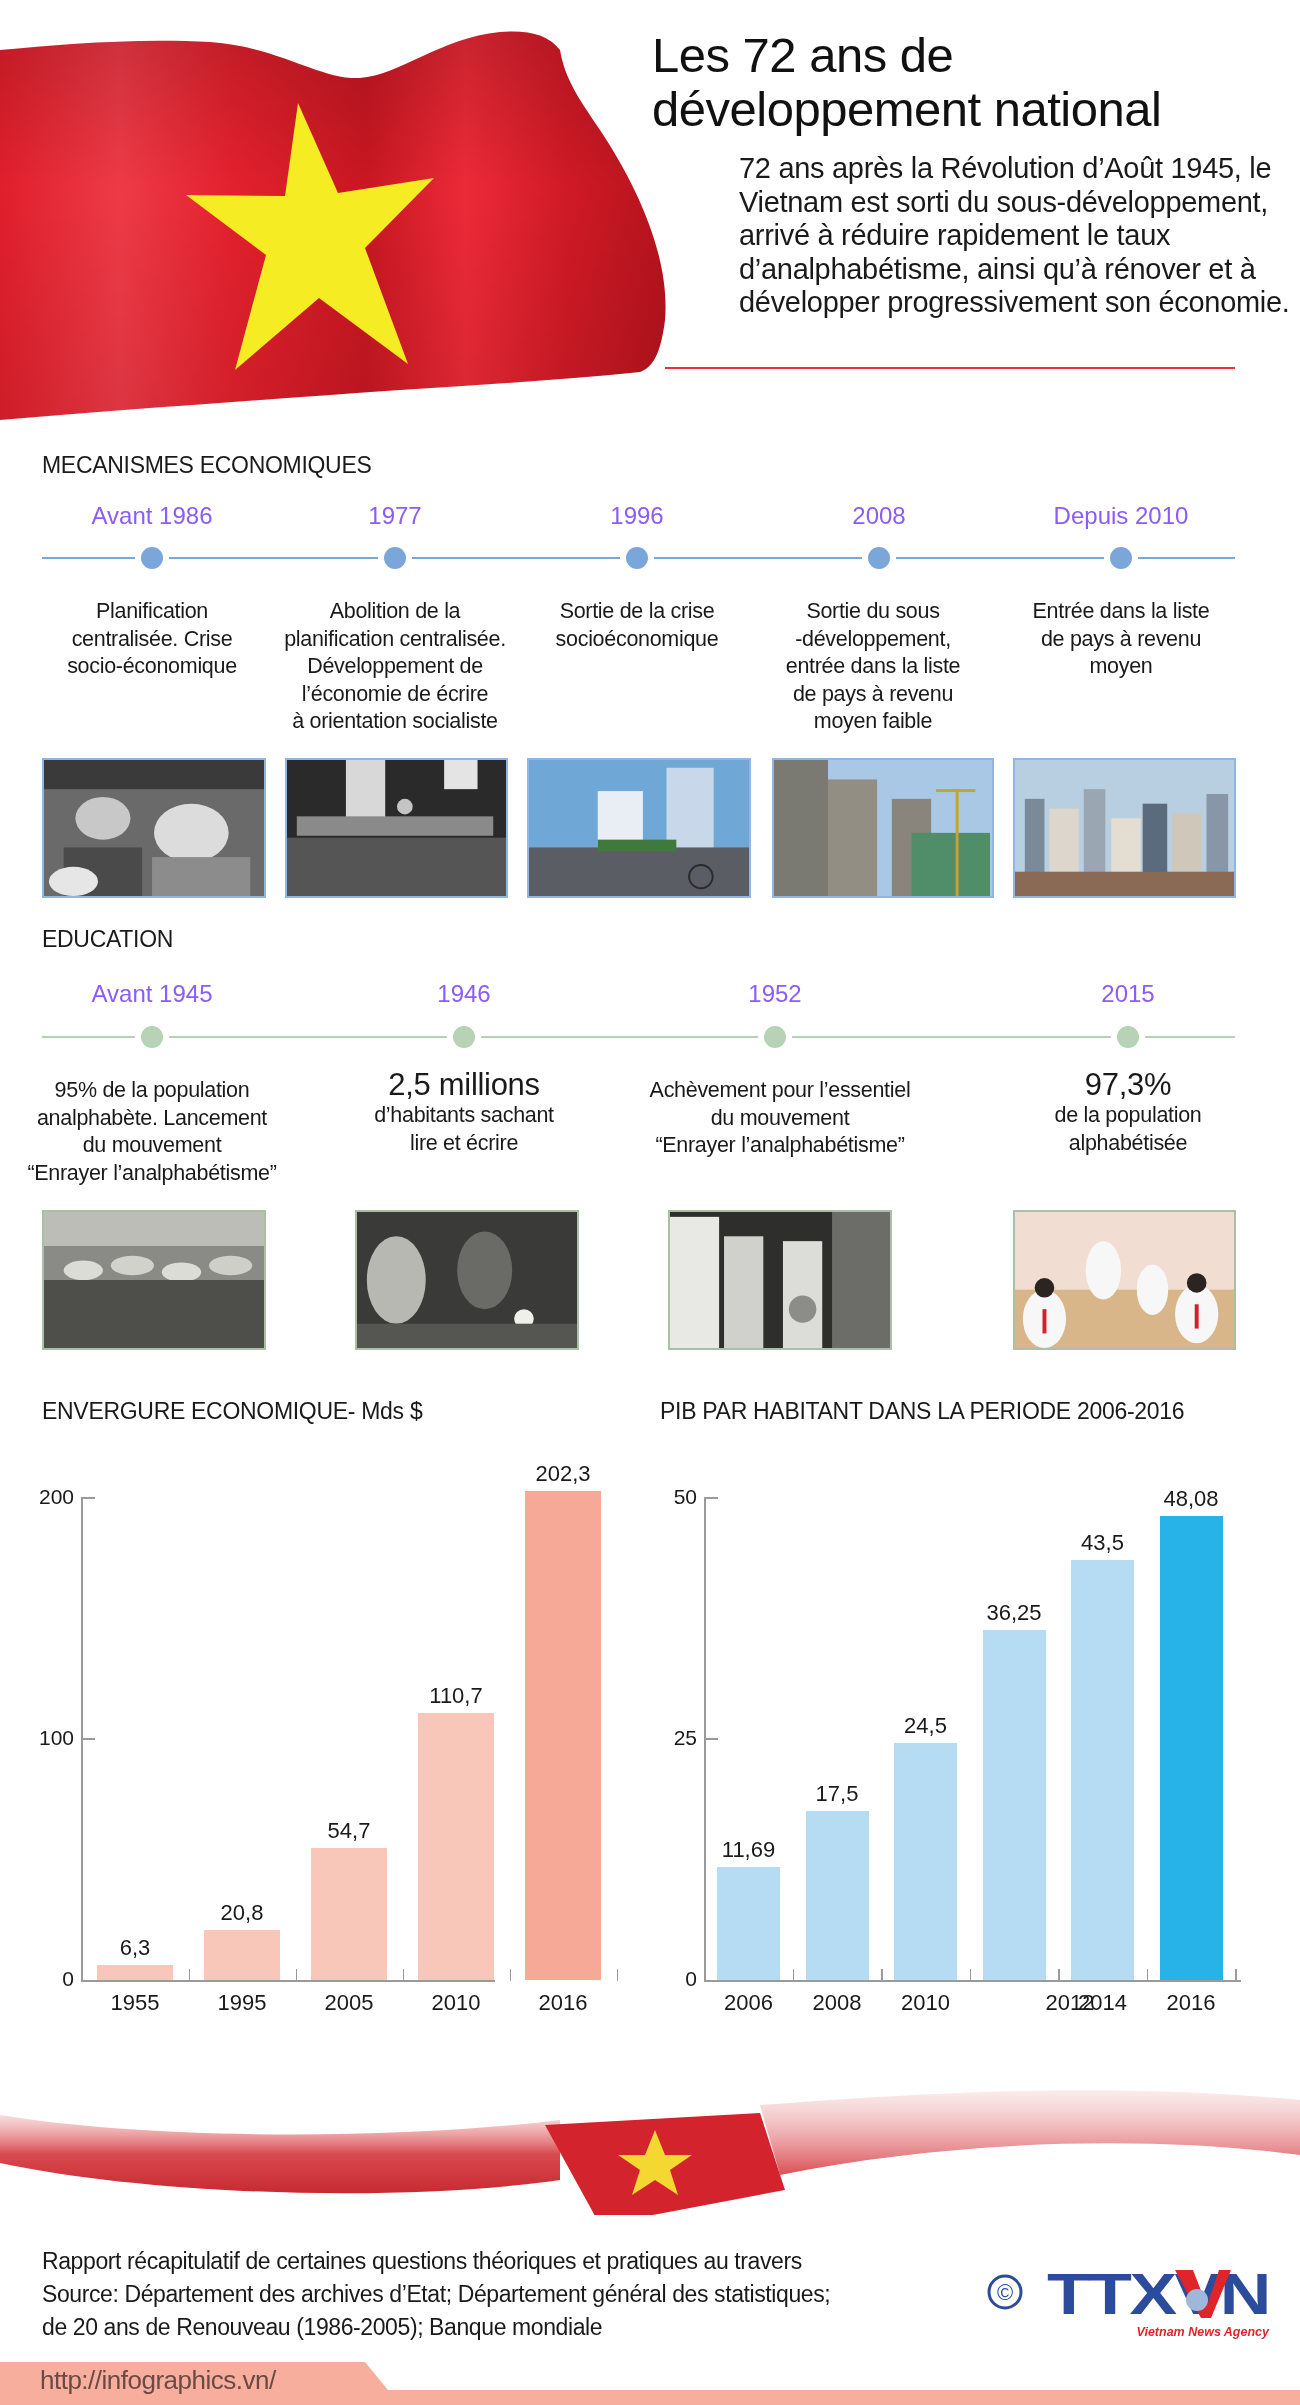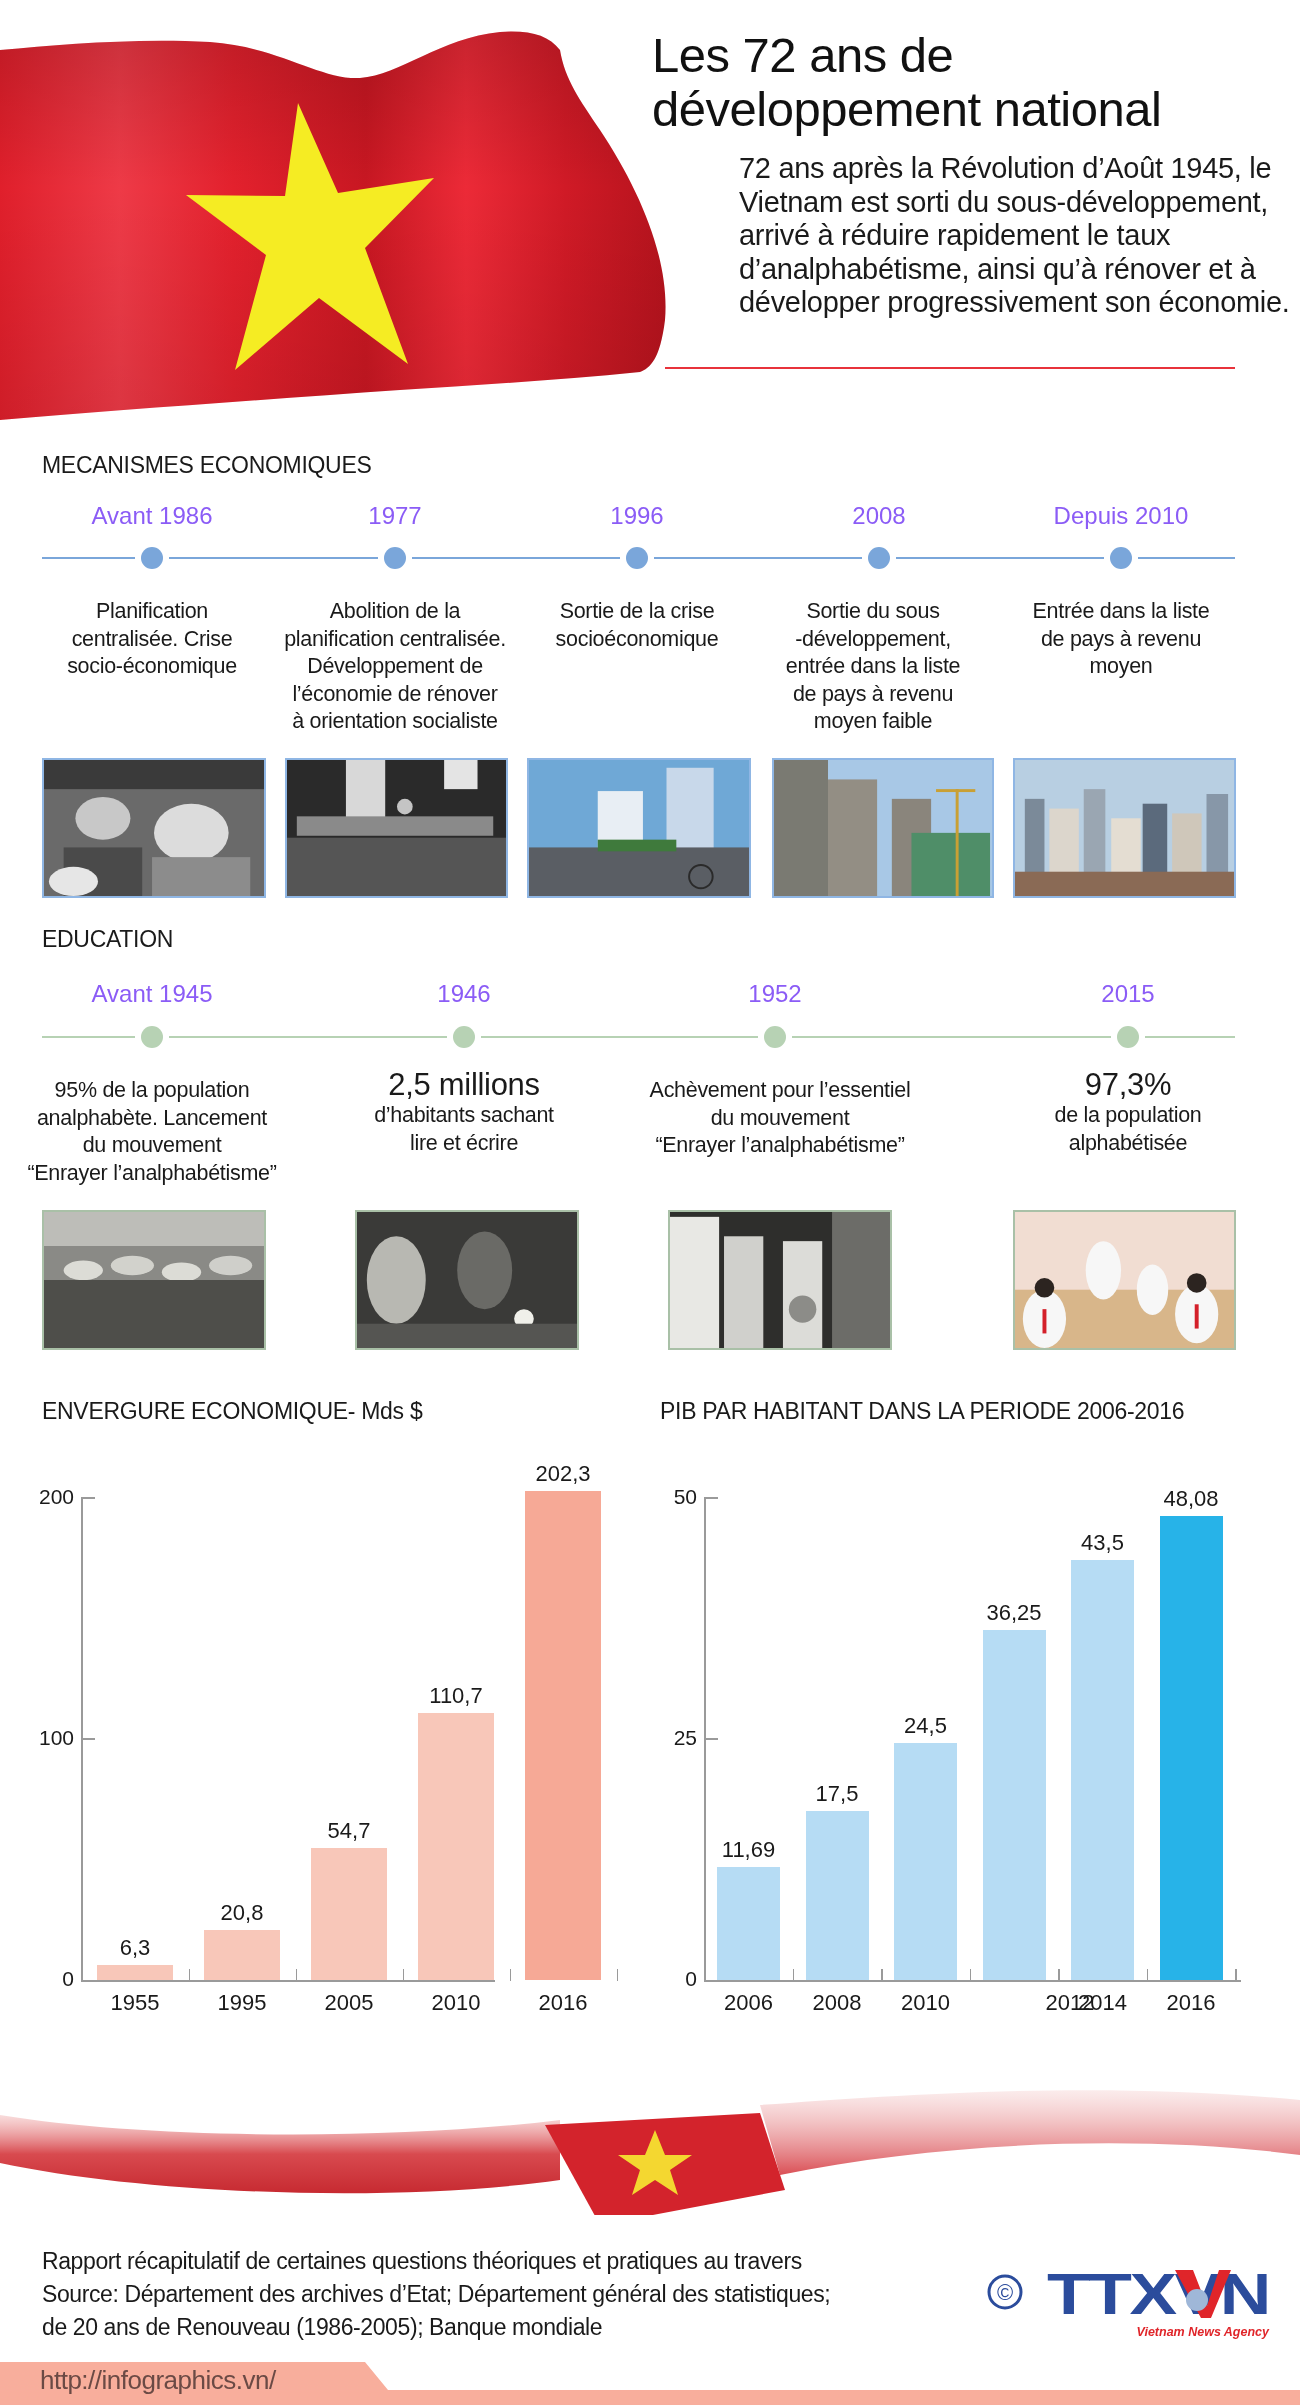--- a/index.html
+++ b/index.html
@@ -105,21 +105,21 @@
 
 <div class="tl-desc" style="left:27px; top:598px;">
   <div>Planification</div>
   <div>centralisée. Crise</div>
   <div>socio-économique</div>
 </div>
 <div class="tl-desc" style="left:265px; top:598px; width:260px;">
   <div>Abolition de la</div>
   <div>planification centralisée.</div>
   <div>Développement de</div>
-  <div>l’économie de rénover</div>
+  <div>l’économie de écrire</div>
   <div>à orientation socialiste</div>
 </div>
 <div class="tl-desc" style="left:512px; top:598px;">
   <div>Sortie de la crise</div>
   <div>socioéconomique</div>
 </div>
 <div class="tl-desc" style="left:748px; top:598px;">
   <div>Sortie du sous</div>
   <div>-développement,</div>
   <div>entrée dans la liste</div>

